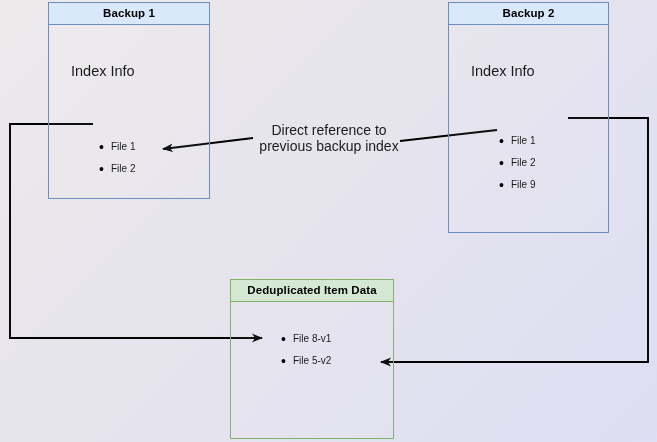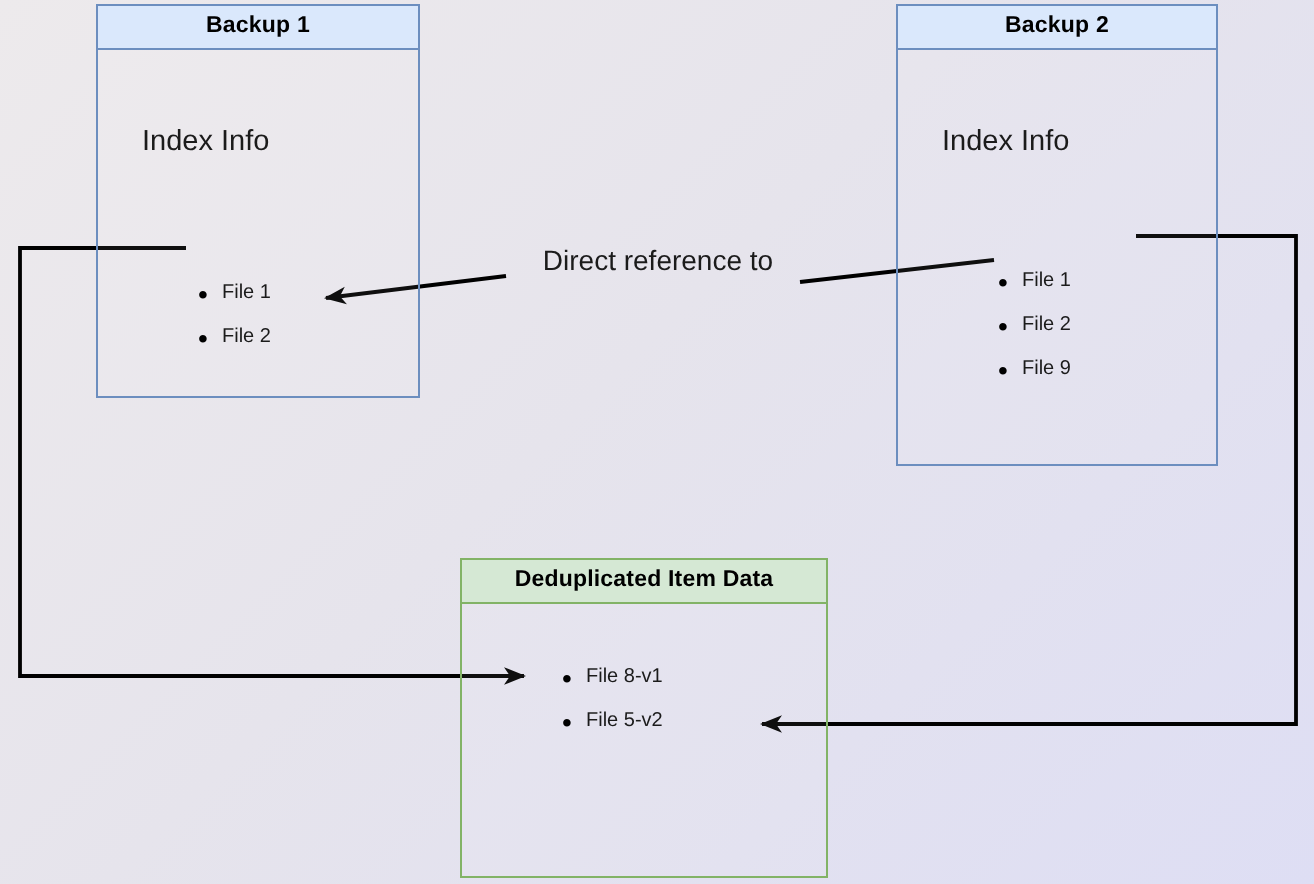--- a/index.html
+++ b/index.html
@@ -139,27 +139,28 @@
     <div class="box-body">
       <div class="index-label" style="left:22px; top:38px;">Index Info</div>
       <ul class="filelist" style="left:48px; top:105px;">
         <li>File 1</li>
         <li>File 2</li>
         <li>File 9</li>
       </ul>
     </div>
   </div>
 
-  <div class="box box-green" style="left:230px; top:279px; width:184px; height:160px;">
+  <div class="box box-green" style="left:230px; top:279px; width:164px; height:160px;">
     <div class="box-header">Deduplicated Item Data</div>
     <div class="box-body">
       <ul class="filelist" style="left:48px; top:26px;">
         <li>File 8-v1</li>
         <li>File 5-v2</li>
       </ul>
     </div>
   </div>
 
   <div class="caption" style="left:249px; top:122px; width:160px;">
     <div>Direct reference to</div>
+    <div>previous backup index</div>
   </div>
 
 </div>
 
 </body></html>

